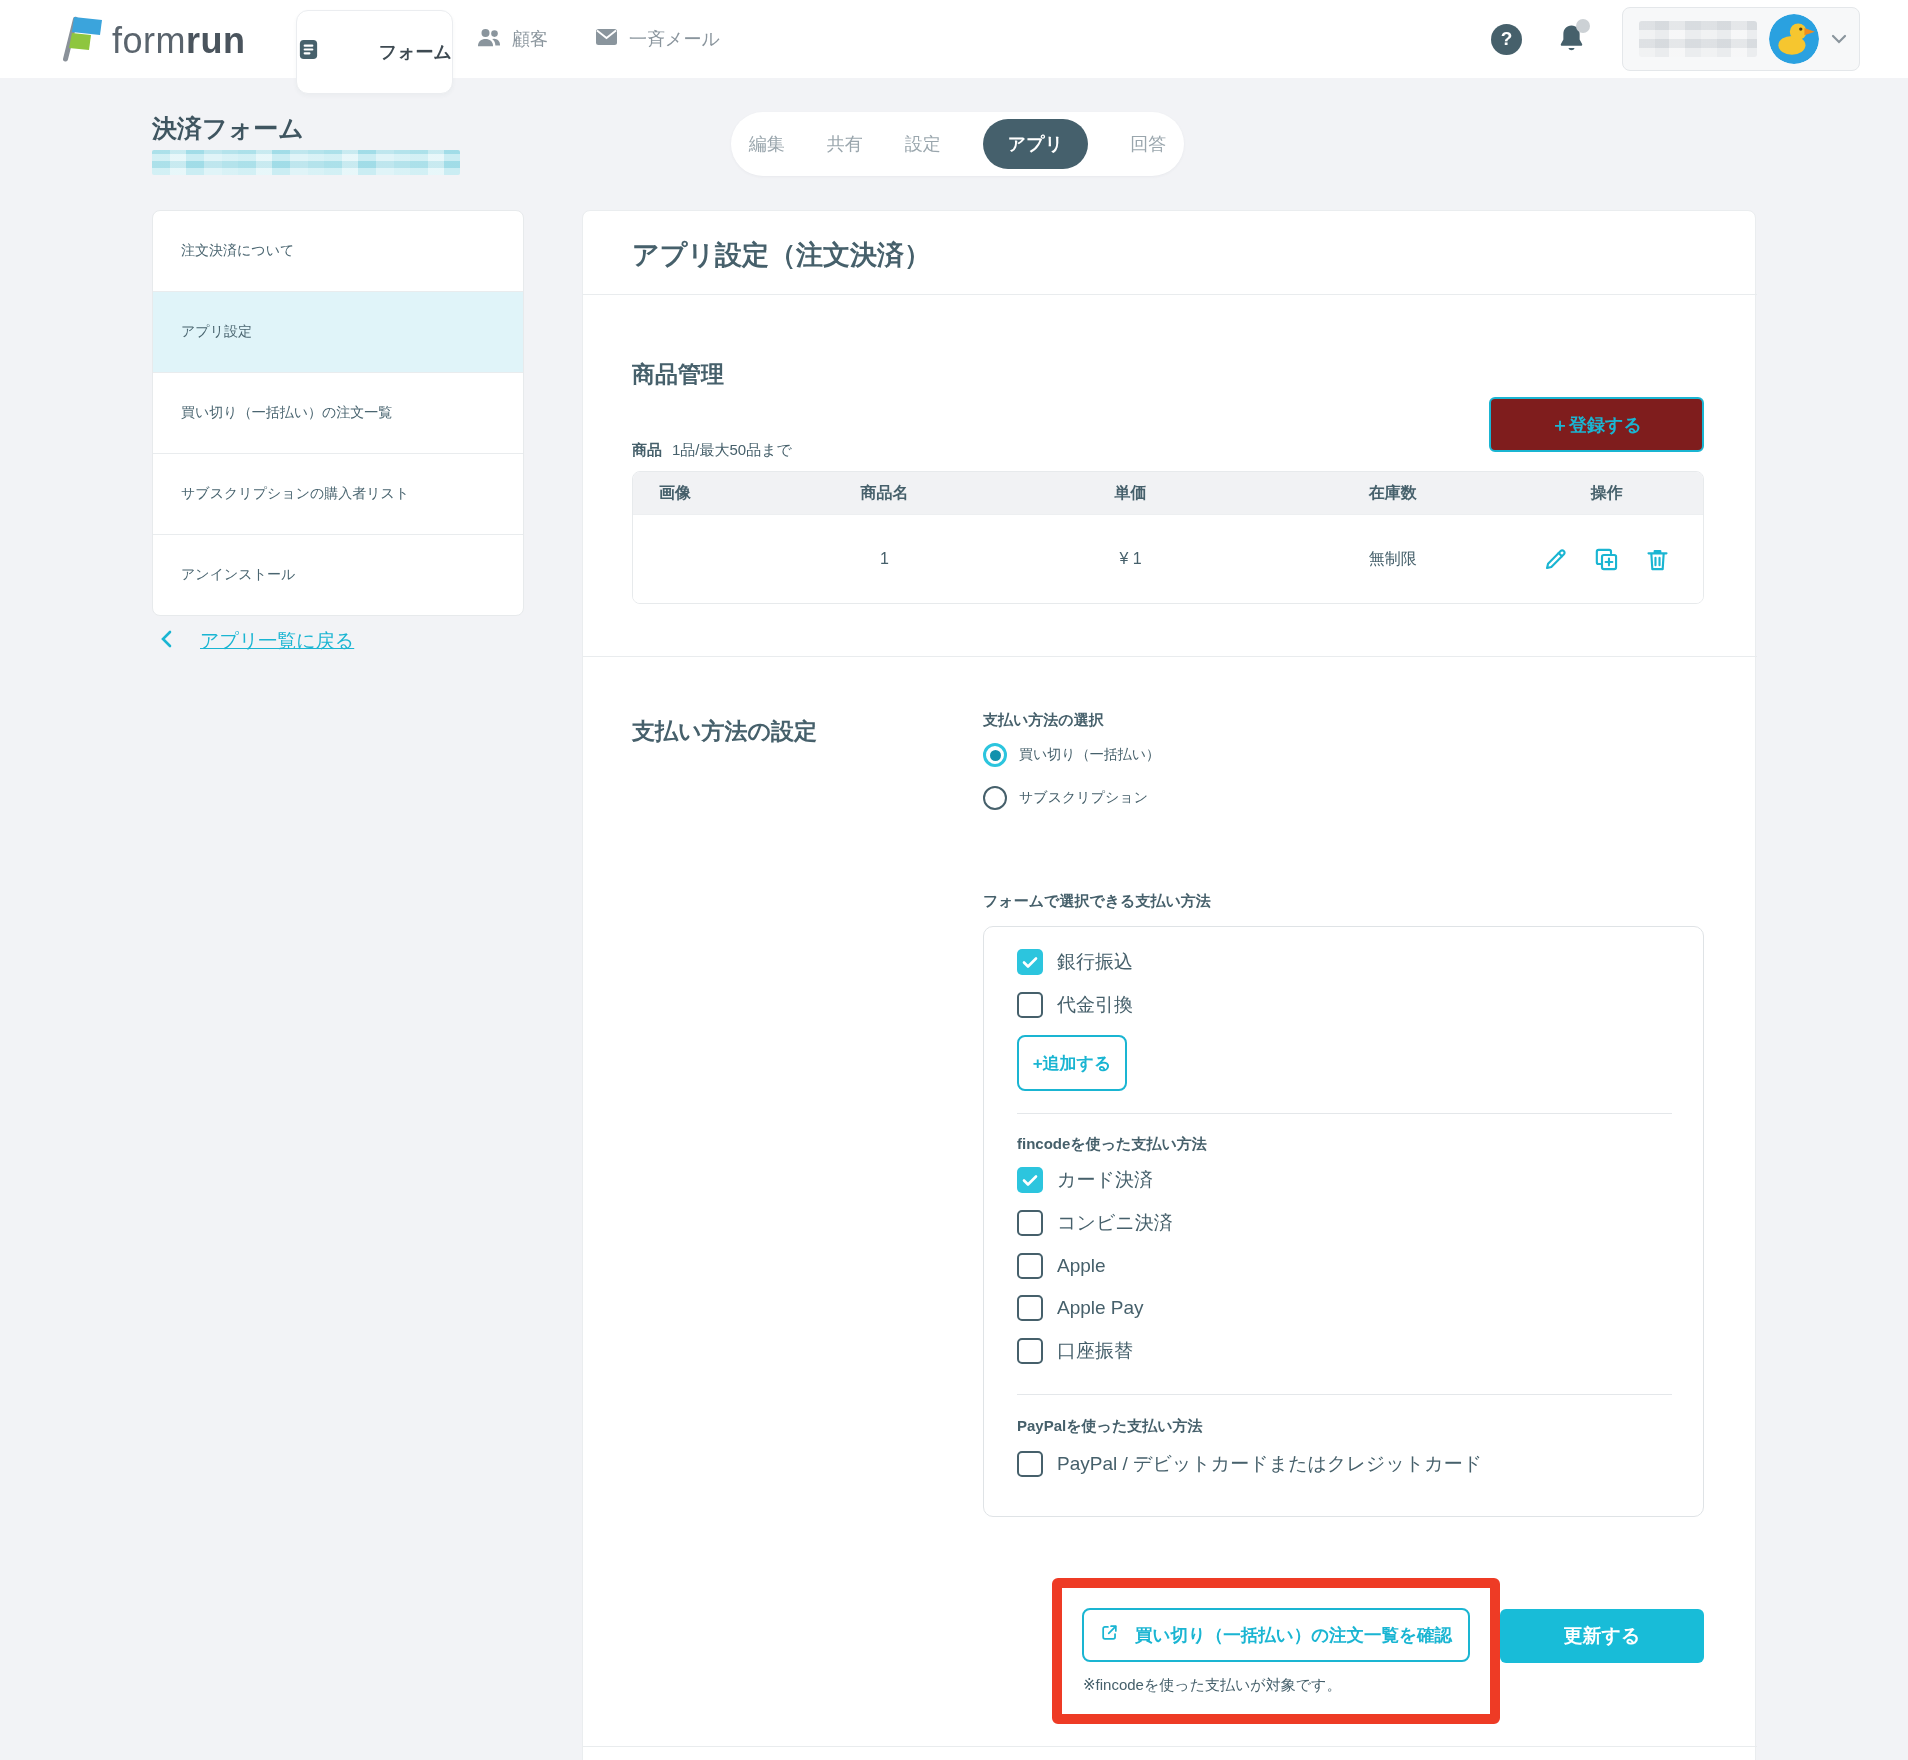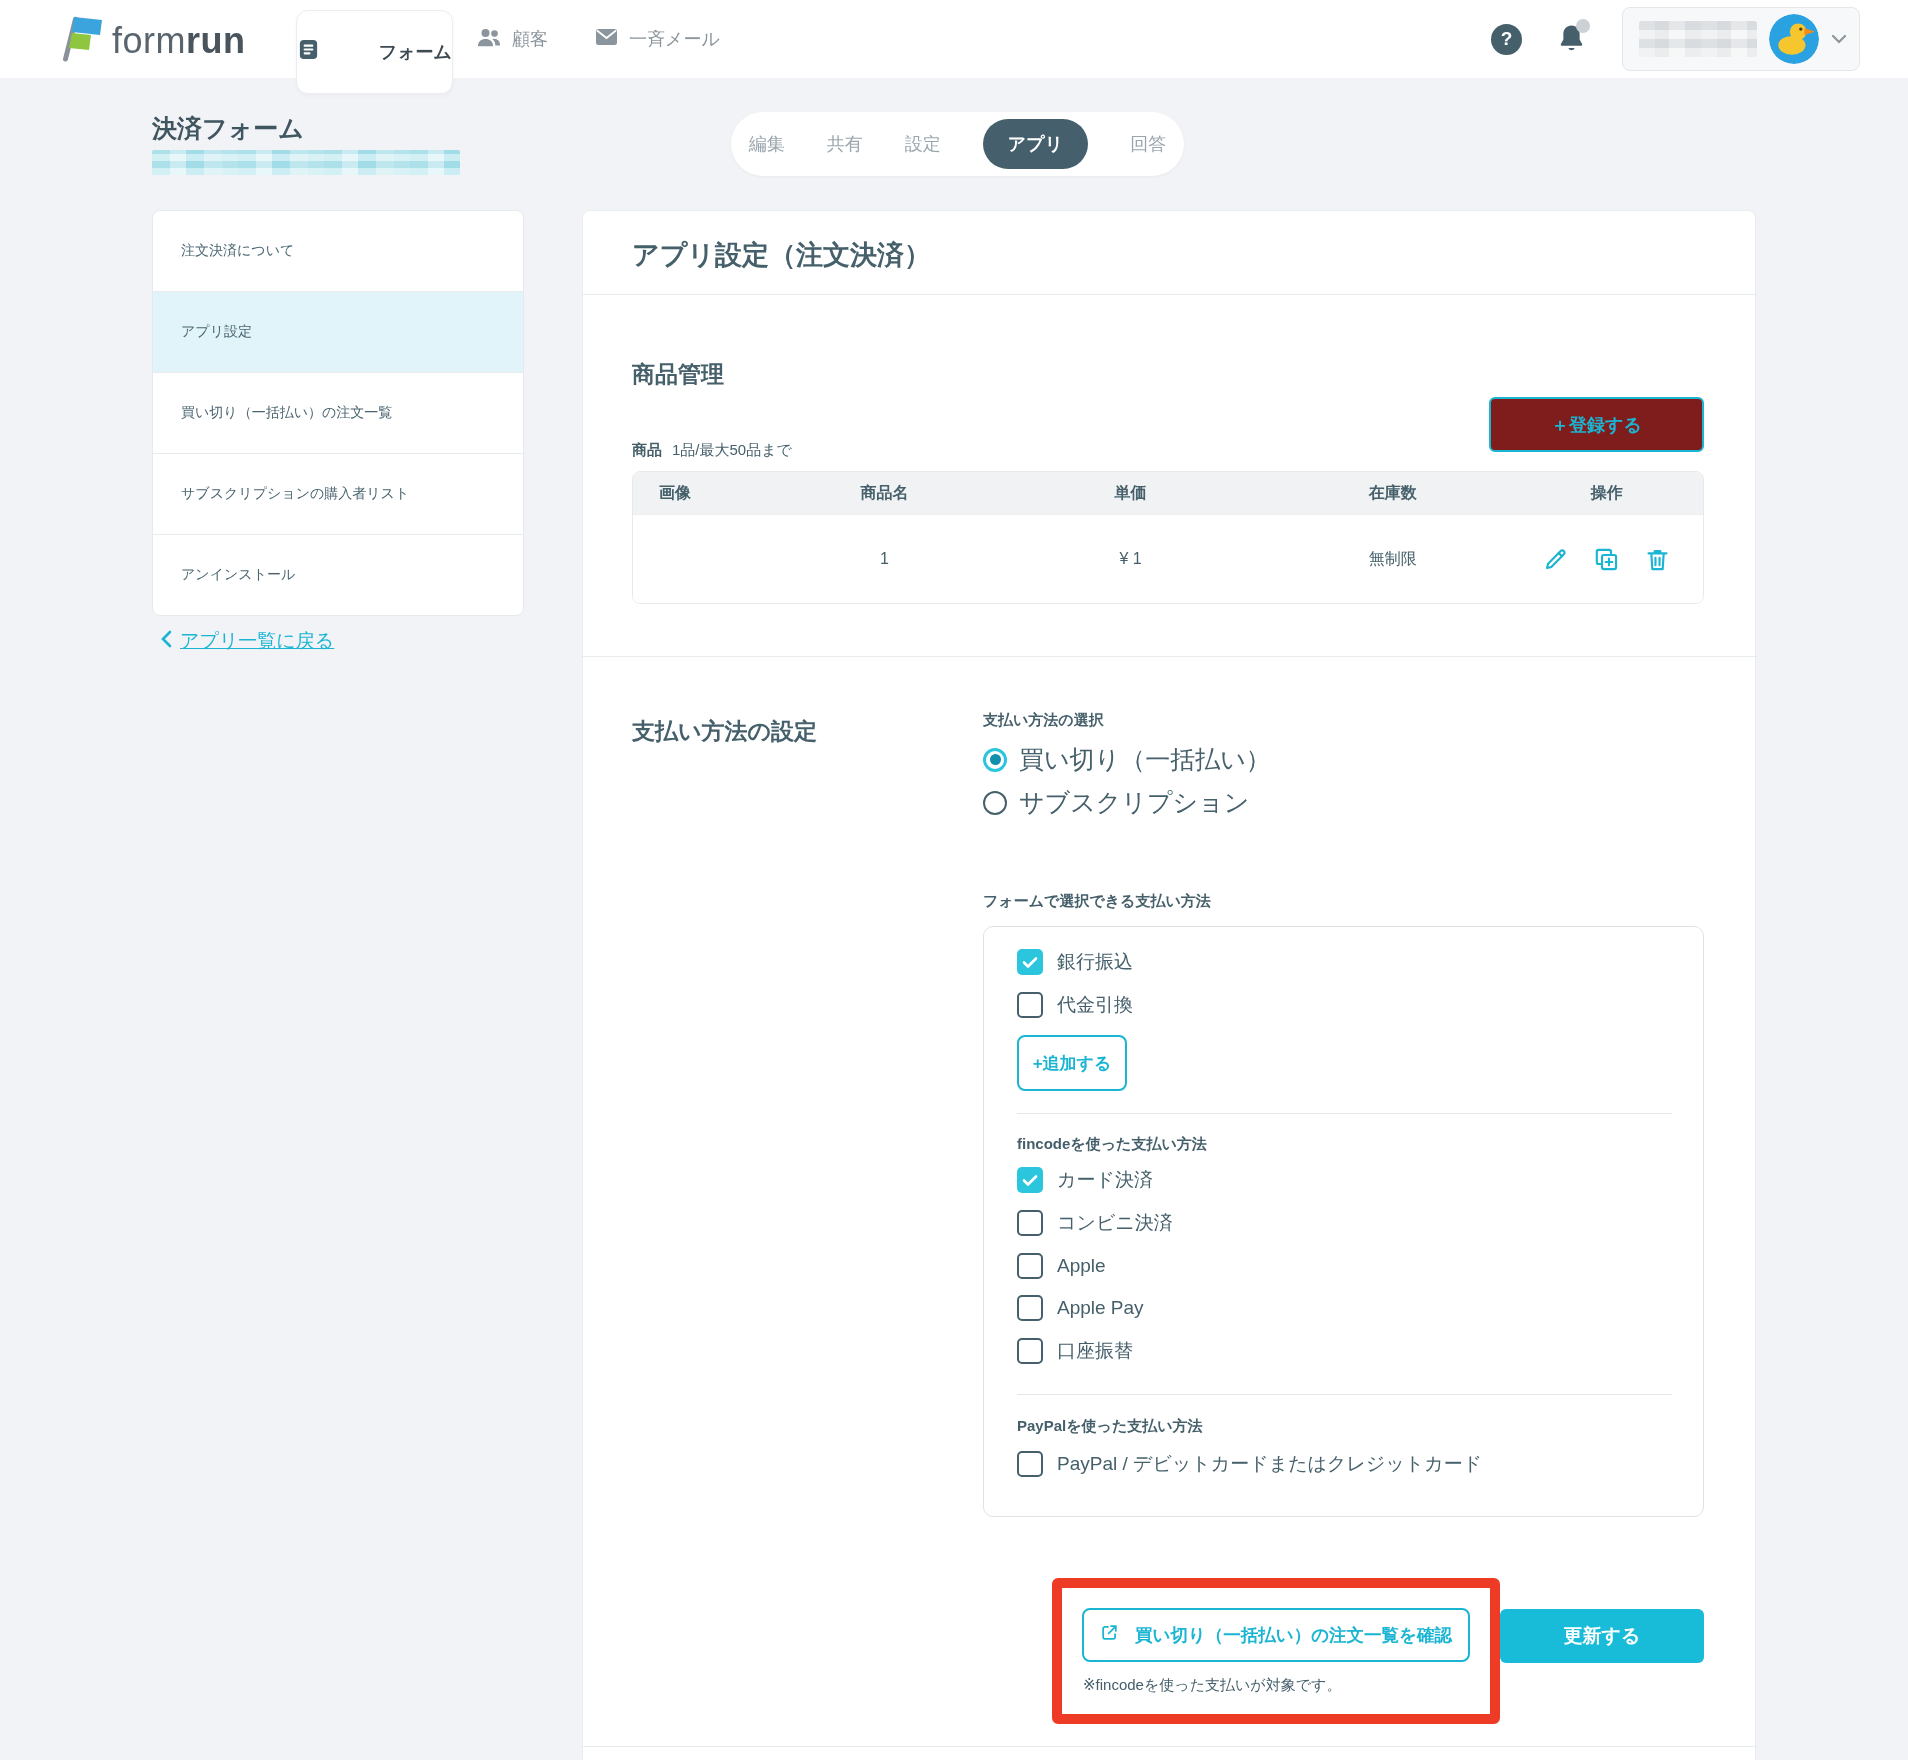--- a/index.html
+++ b/index.html
@@ -35,21 +35,21 @@
       repeating-linear-gradient(90deg,#b5e6ee 0 18px,#d8f2f6 18px 34px,#a8e1eb 34px 52px,#ccedf3 52px 70px,#bfe9f0 70px 86px);}
   .pill-tabs{position:absolute;left:731px;top:112px;width:453px;height:64px;background:#fff;border-radius:32px;display:flex;align-items:center;justify-content:center;gap:42px;box-shadow:0 1px 3px rgba(50,60,70,.05);z-index:1;}
   .pill-tab{font-size:18px;color:#9aa6ad;}
   .pill-tab.active{background:#45606c;color:#fff;font-weight:700;border-radius:26px;padding:13px 25px;}
 
   
   .sidebar{position:absolute;left:152px;top:210px;width:372px;background:#fff;border:1px solid #e7eaec;border-radius:8px;overflow:hidden;box-sizing:border-box;}
   .side-item{height:80px;display:flex;align-items:center;padding:0 28px;font-size:14px;color:#4a6570;border-bottom:1px solid #e9ecee;cursor:pointer;}
   .side-item:last-child{border-bottom:none;}
   .side-item.active{background:#e0f4f9;}
-  .back-link{position:absolute;left:160px;top:628px;display:flex;align-items:center;gap:8px;color:#1ab5d2;font-size:19px;cursor:pointer;}
+  .back-link{position:absolute;left:160px;top:628px;display:flex;align-items:center;gap:28px;color:#1ab5d2;font-size:19px;cursor:pointer;}
   .back-link .txt{text-decoration:underline;}
 
   
   .card{position:absolute;left:582px;top:210px;width:1174px;height:1562px;background:#fff;border:1px solid #eaedef;border-radius:8px;box-sizing:border-box;}
   .main-title{position:absolute;left:49px;top:26px;font-size:27px;font-weight:700;color:#46606b;margin:0;}
   .hdiv{position:absolute;left:0;width:1174px;height:0;border-top:1px solid #e9ecee;}
   .div-a{top:83px;}
   .div-b{top:445px;}
   .div-c{top:1535px;}
   .product-heading{position:absolute;left:49px;top:148px;font-size:23px;font-weight:700;color:#46606b;margin:0;}
@@ -65,21 +65,21 @@
   .c3{width:27%;text-align:center;}
   .c4{width:22%;text-align:center;}
   .c5{width:18%;text-align:center;display:flex;align-items:center;justify-content:center;gap:24px;}
   .thead .c5{display:block;}
   .icon-btn{width:27px;height:27px;color:#1ab5d2;cursor:pointer;background:none;border:none;padding:0;}
 
   .payment-heading{position:absolute;left:49px;top:505px;font-size:23px;font-weight:700;color:#46606b;margin:0;}
   .pay-col{position:absolute;left:400px;top:500px;width:721px;height:810px;}
   .small-label{font-size:15px;font-weight:700;color:#46606b;}
   .sel-label{position:absolute;left:0;top:0;}
-  .radio-row{position:absolute;left:0;display:flex;align-items:center;gap:12px;font-size:25px;color:#46606b;cursor:pointer;}
+  .radio-row{position:absolute;left:0;display:flex;align-items:center;gap:12px;font-size:14px;color:#46606b;cursor:pointer;}
   .radio-1{top:32px;}
   .radio-2{top:75px;}
   .radio{width:24px;height:24px;border-radius:50%;box-sizing:border-box;display:flex;align-items:center;justify-content:center;}
   .radio.off{border:2.5px solid #46606b;}
   .radio.on{border:3.5px solid #2cc5de;}
   .radio.on .dot{width:11px;height:11px;border-radius:50%;background:#1291ad;}
   .fm-label{position:absolute;left:0;top:181px;}
   .methods-box{position:absolute;left:0;top:215px;width:721px;height:591px;border:1px solid #dfe3e6;border-radius:10px;box-sizing:border-box;}
   .check-row{position:absolute;left:33px;display:flex;align-items:center;gap:14px;font-size:19px;color:#46606b;cursor:pointer;}
   .cbx{width:26px;height:26px;border-radius:5px;box-sizing:border-box;display:flex;align-items:center;justify-content:center;}

